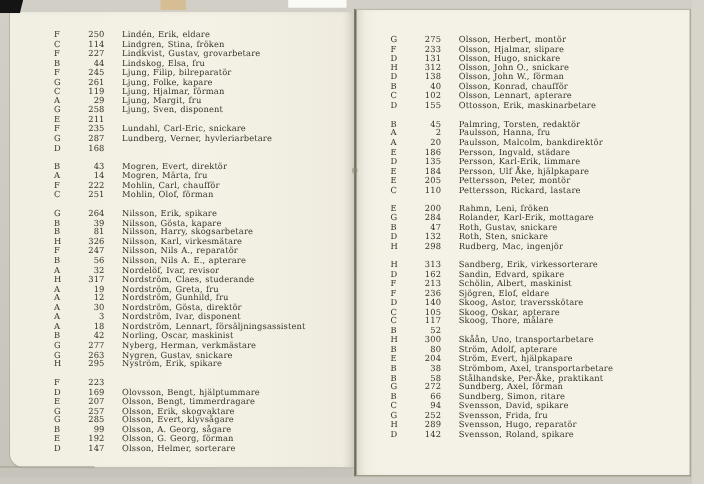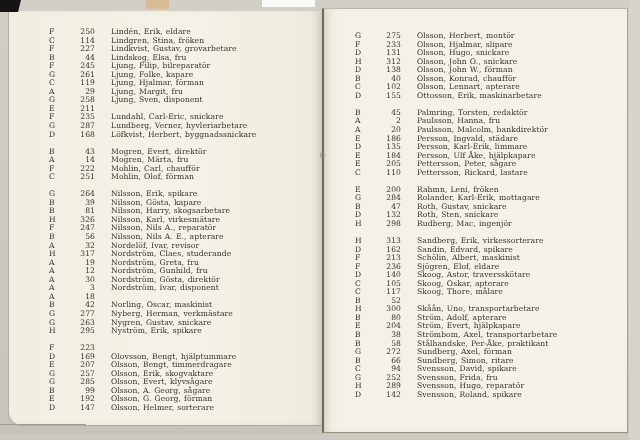--- a/index.html
+++ b/index.html
@@ -112,21 +112,20 @@
             <span class="c-name">Lundahl, Carl-Eric, snickare</span>
           </div>
           <div class="row">
             <span class="c-letter">G</span>
             <span class="c-num">287</span>
             <span class="c-name">Lundberg, Verner, hyvleriarbetare</span>
           </div>
           <div class="row">
             <span class="c-letter">D</span>
             <span class="c-num">168</span>
-            <span class="c-name">Löfkvist, Herbert, byggnadssnickare</span>
           </div>
         </div>
         <div class="group">
           <div class="row">
             <span class="c-letter">B</span>
             <span class="c-num">43</span>
             <span class="c-name">Mogren, Evert, direktör</span>
           </div>
           <div class="row">
             <span class="c-letter">A</span>
@@ -201,20 +200,21 @@
             <span class="c-name">Nordström, Gösta, direktör</span>
           </div>
           <div class="row">
             <span class="c-letter">A</span>
             <span class="c-num">3</span>
             <span class="c-name">Nordström, Ivar, disponent</span>
           </div>
           <div class="row">
             <span class="c-letter">A</span>
             <span class="c-num">18</span>
+            <span class="c-name">Nordström, Lennart, försäljningsassistent</span>
           </div>
           <div class="row">
             <span class="c-letter">B</span>
             <span class="c-num">42</span>
             <span class="c-name">Norling, Oscar, maskinist</span>
           </div>
           <div class="row">
             <span class="c-letter">G</span>
             <span class="c-num">277</span>
             <span class="c-name">Nyberg, Herman, verkmästare</span>
@@ -345,21 +345,21 @@
             <span class="c-name">Persson, Karl-Erik, limmare</span>
           </div>
           <div class="row">
             <span class="c-letter">E</span>
             <span class="c-num">184</span>
             <span class="c-name">Persson, Ulf Åke, hjälpkapare</span>
           </div>
           <div class="row">
             <span class="c-letter">E</span>
             <span class="c-num">205</span>
-            <span class="c-name">Pettersson, Peter, sågare</span>
+            <span class="c-name">Pettersson, Peter, montör</span>
           </div>
           <div class="row">
             <span class="c-letter">C</span>
             <span class="c-num">110</span>
             <span class="c-name">Pettersson, Rickard, lastare</span>
           </div>
         </div>
         <div class="group">
           <div class="row">
             <span class="c-letter">E</span>

